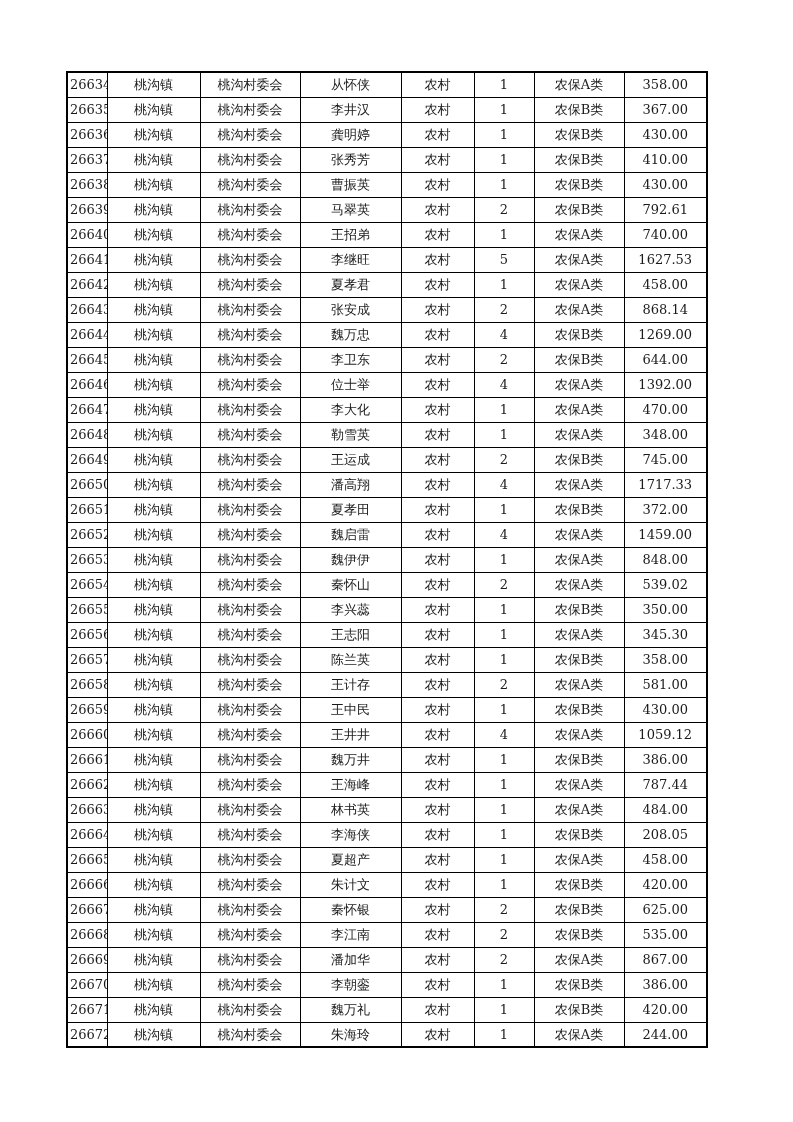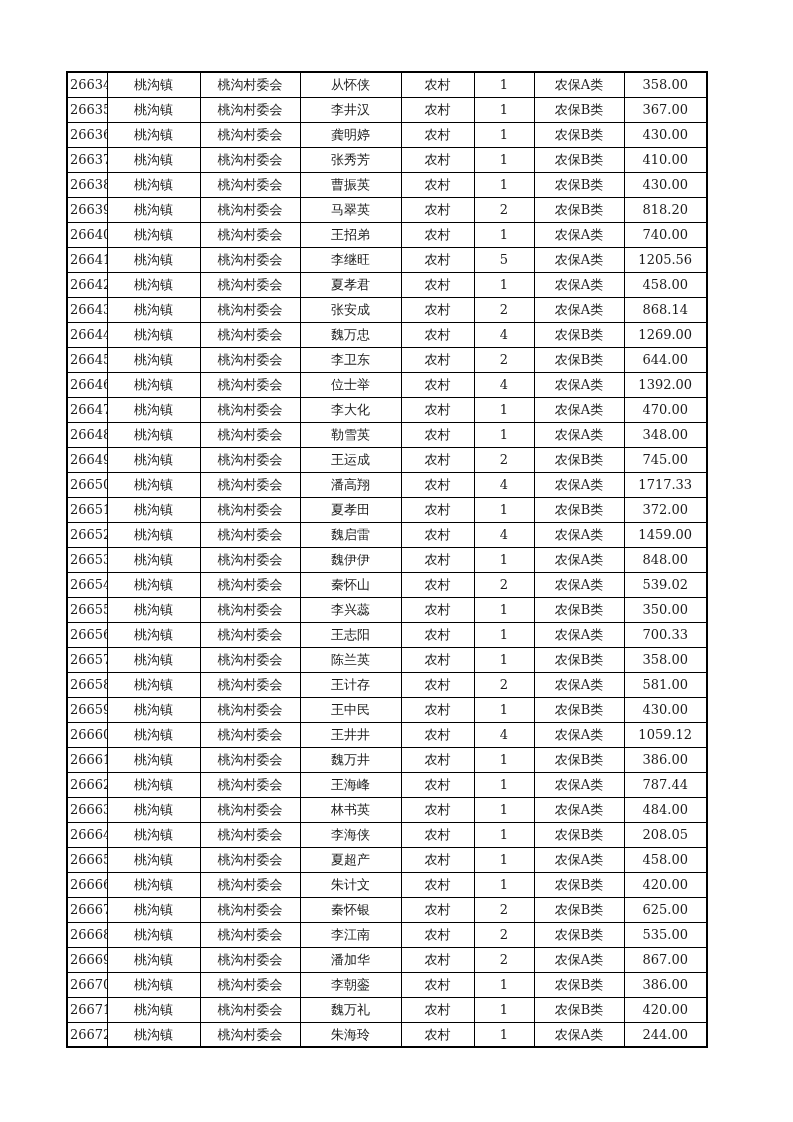--- a/index.html
+++ b/index.html
@@ -106,41 +106,41 @@
           <td>430.00</td>
         </tr>
         <tr>
           <td>26639</td>
           <td>桃沟镇</td>
           <td>桃沟村委会</td>
           <td>马翠英</td>
           <td>农村</td>
           <td>2</td>
           <td>农保B类</td>
-          <td>818.20</td>
+          <td>792.61</td>
         </tr>
         <tr>
           <td>26640</td>
           <td>桃沟镇</td>
           <td>桃沟村委会</td>
           <td>王招弟</td>
           <td>农村</td>
           <td>1</td>
           <td>农保A类</td>
           <td>740.00</td>
         </tr>
         <tr>
           <td>26641</td>
           <td>桃沟镇</td>
           <td>桃沟村委会</td>
           <td>李继旺</td>
           <td>农村</td>
           <td>5</td>
           <td>农保A类</td>
-          <td>1205.56</td>
+          <td>1627.53</td>
         </tr>
         <tr>
           <td>26642</td>
           <td>桃沟镇</td>
           <td>桃沟村委会</td>
           <td>夏孝君</td>
           <td>农村</td>
           <td>1</td>
           <td>农保A类</td>
           <td>458.00</td>
@@ -276,21 +276,21 @@
           <td>350.00</td>
         </tr>
         <tr>
           <td>26656</td>
           <td>桃沟镇</td>
           <td>桃沟村委会</td>
           <td>王志阳</td>
           <td>农村</td>
           <td>1</td>
           <td>农保A类</td>
-          <td>700.33</td>
+          <td>345.30</td>
         </tr>
         <tr>
           <td>26657</td>
           <td>桃沟镇</td>
           <td>桃沟村委会</td>
           <td>陈兰英</td>
           <td>农村</td>
           <td>1</td>
           <td>农保B类</td>
           <td>358.00</td>

